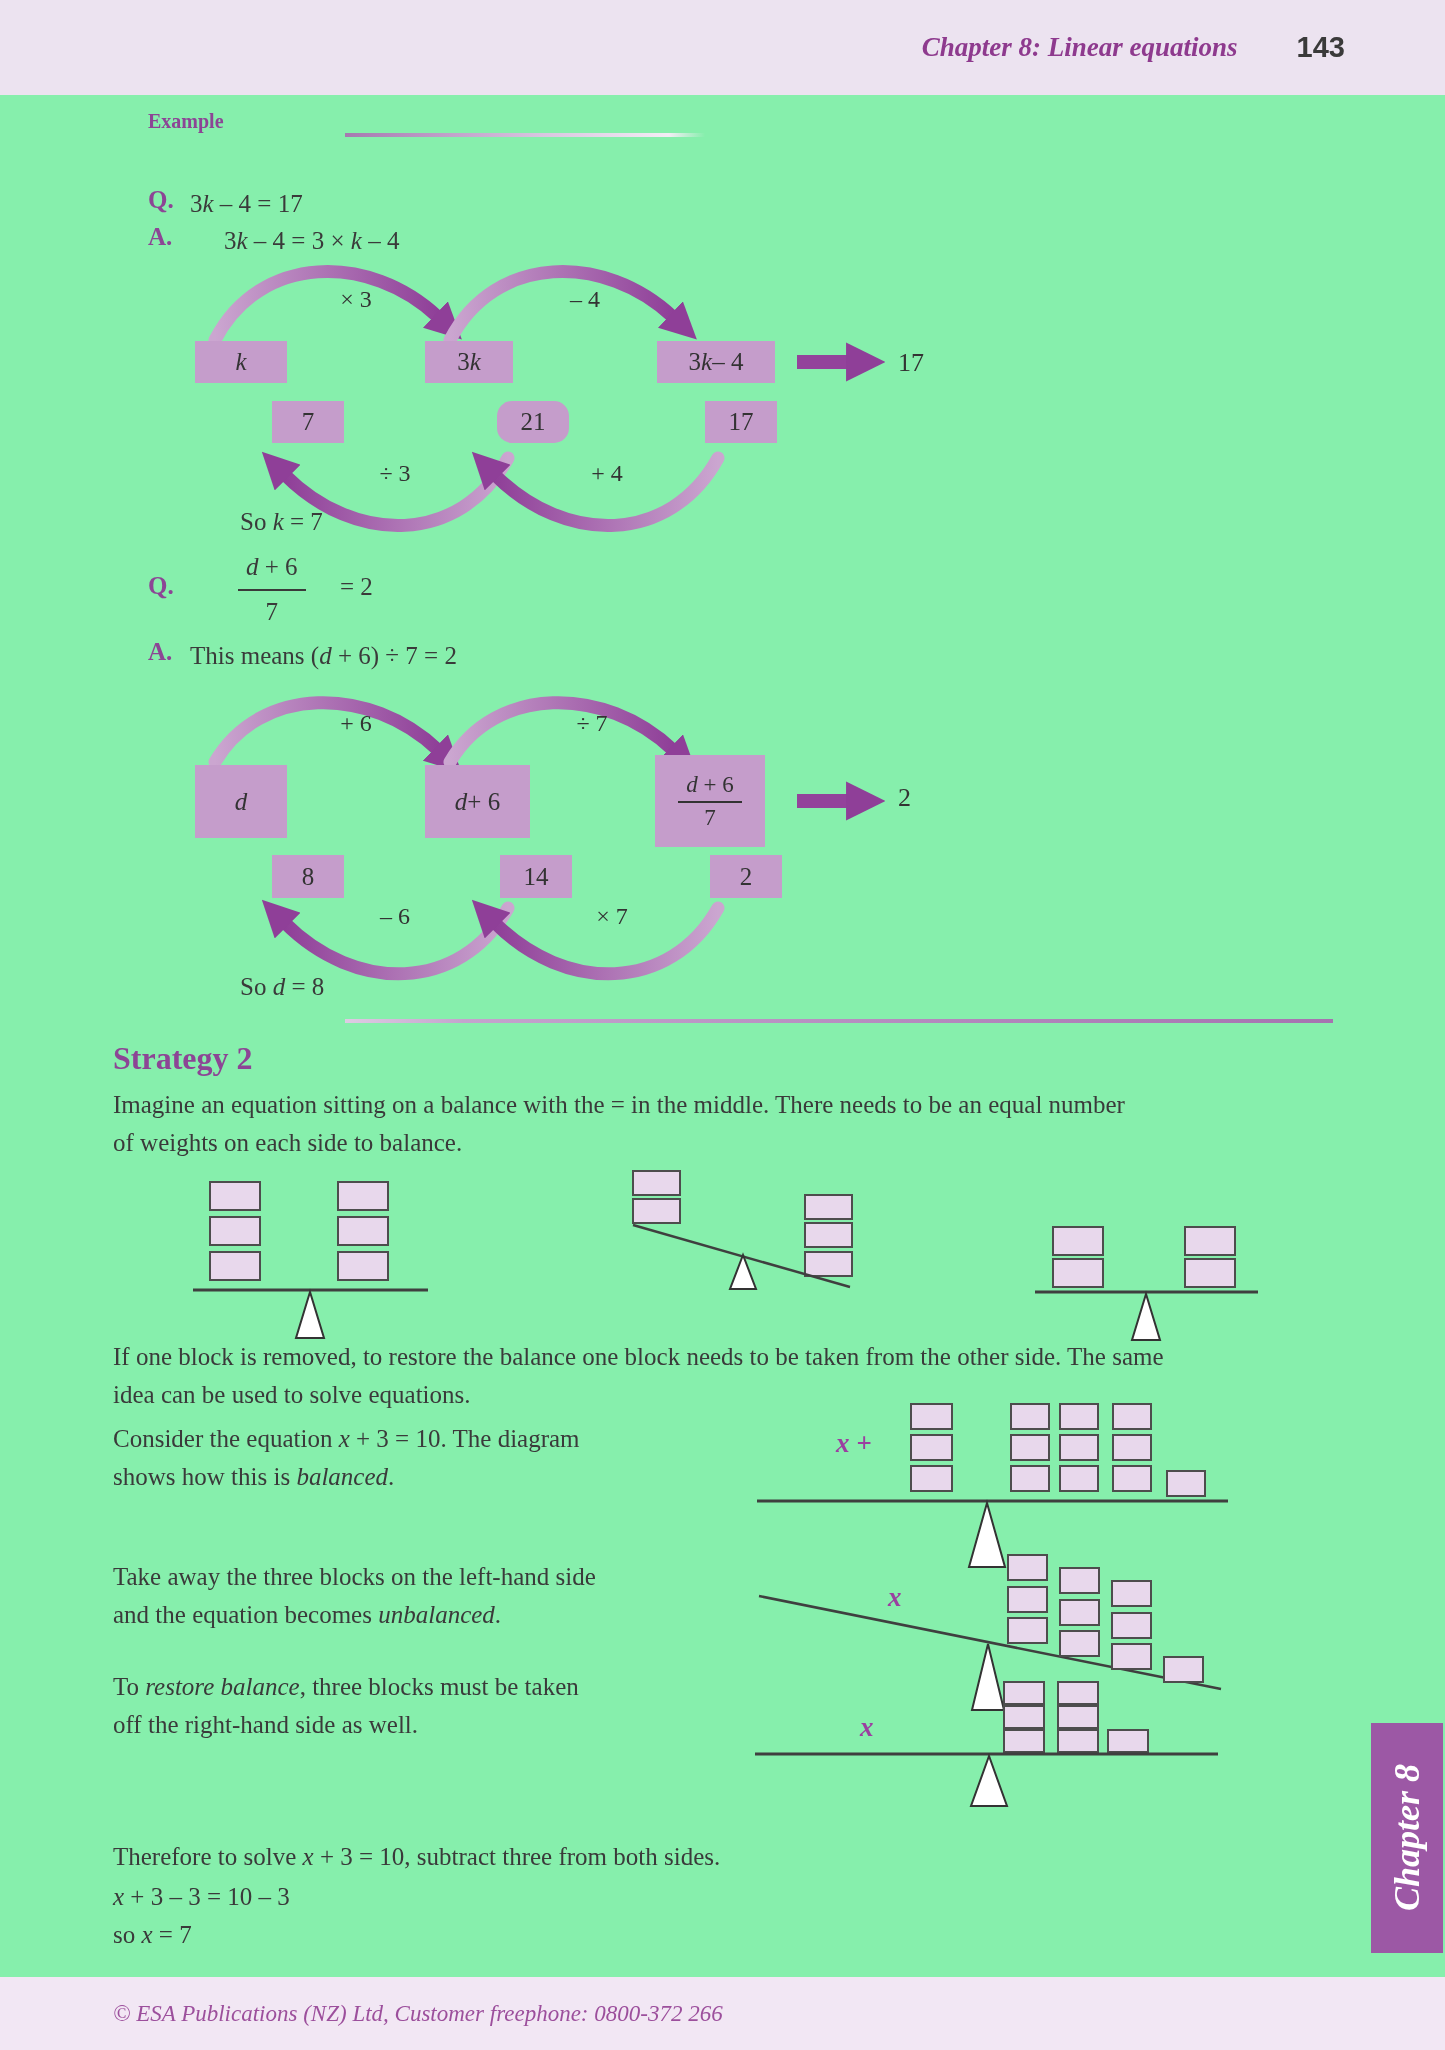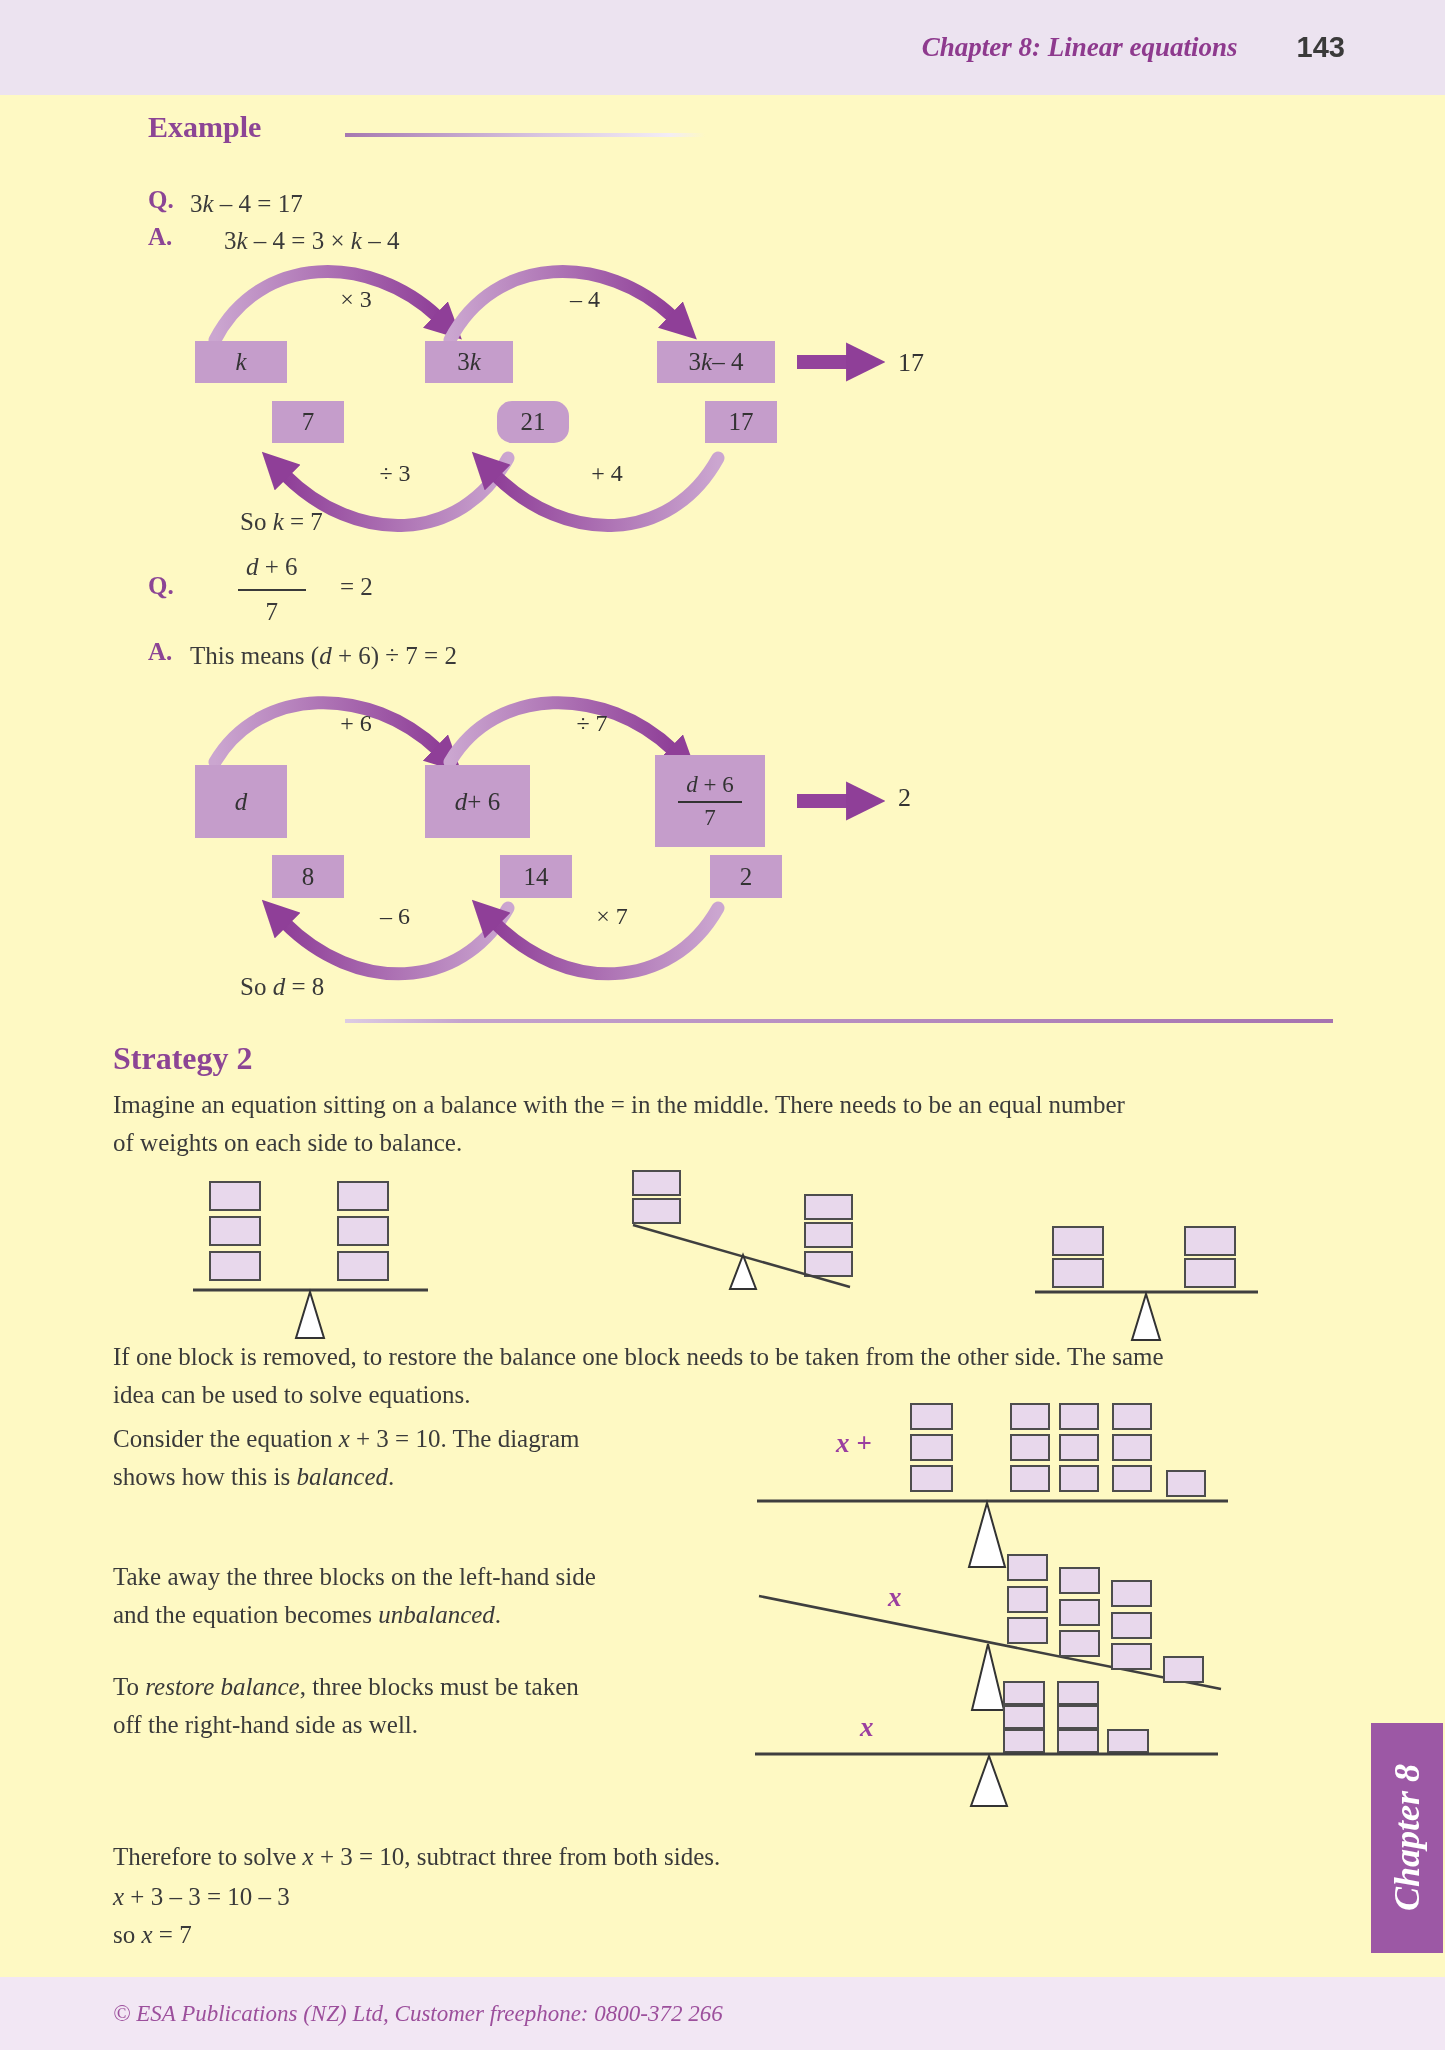--- a/index.html
+++ b/index.html
@@ -1,26 +1,26 @@
 <!DOCTYPE html>
 <html><head>
 <meta charset="utf-8">
 <style>
   html,body{margin:0;padding:0;background:#fff;}
-  .page{position:relative;width:1445px;height:2050px;background:#fef9c3;overflow:hidden;
+  .page{position:relative;width:1445px;height:2050px;background:#86efac;overflow:hidden;
         font-family:"Liberation Serif","DejaVu Serif",serif;color:#3a3a3a;}
   
   .hdr{position:absolute;left:0;top:0;width:1445px;height:95px;background:#ece3f0;
        display:flex;align-items:center;justify-content:flex-end;gap:44px;box-sizing:border-box;padding-right:100px;}
   .hdr-title{font-style:italic;font-weight:bold;font-size:27px;color:#8e3a8e;}
   .hdr-num{font-family:"Liberation Sans","DejaVu Sans",sans-serif;font-weight:bold;font-size:29px;color:#3a3a3a;margin-left:15px;}
   .ftr{position:absolute;left:0;top:1977px;width:1445px;height:73px;background:#f2e7f4;}
   .ftr-text{position:absolute;left:113px;top:24px;font-style:italic;font-size:23px;color:#9c4f9c;}
   
-  .ex-head{position:absolute;left:148px;top:110px;font-size:30px;font-weight:bold;color:#8c4595;}
+  .ex-head{position:absolute;left:148px;top:110px;font-size:20px;font-weight:bold;color:#8c4595;}
   .ex-rule{position:absolute;left:345px;top:133px;width:360px;height:4px;
            background:linear-gradient(to right,#a678b0,#d9c6e0 55%,#f3edf5 90%,rgba(255,255,255,0));}
   .strat-head{position:absolute;left:113px;top:1040px;font-size:32px;font-weight:bold;color:#8c4595;}
   .sep-rule{position:absolute;left:345px;top:1019px;width:988px;height:4px;
             background:linear-gradient(to right,#ddccе3,#c4a3cd 12%,#a673b0);}
   
   .t{position:absolute;font-size:24px;line-height:38px;color:#3a3a3a;}
   .m{font-size:25px;}
   .it{font-style:italic;}
   .qa{position:absolute;font-weight:bold;font-size:25px;color:#8c4595;}

